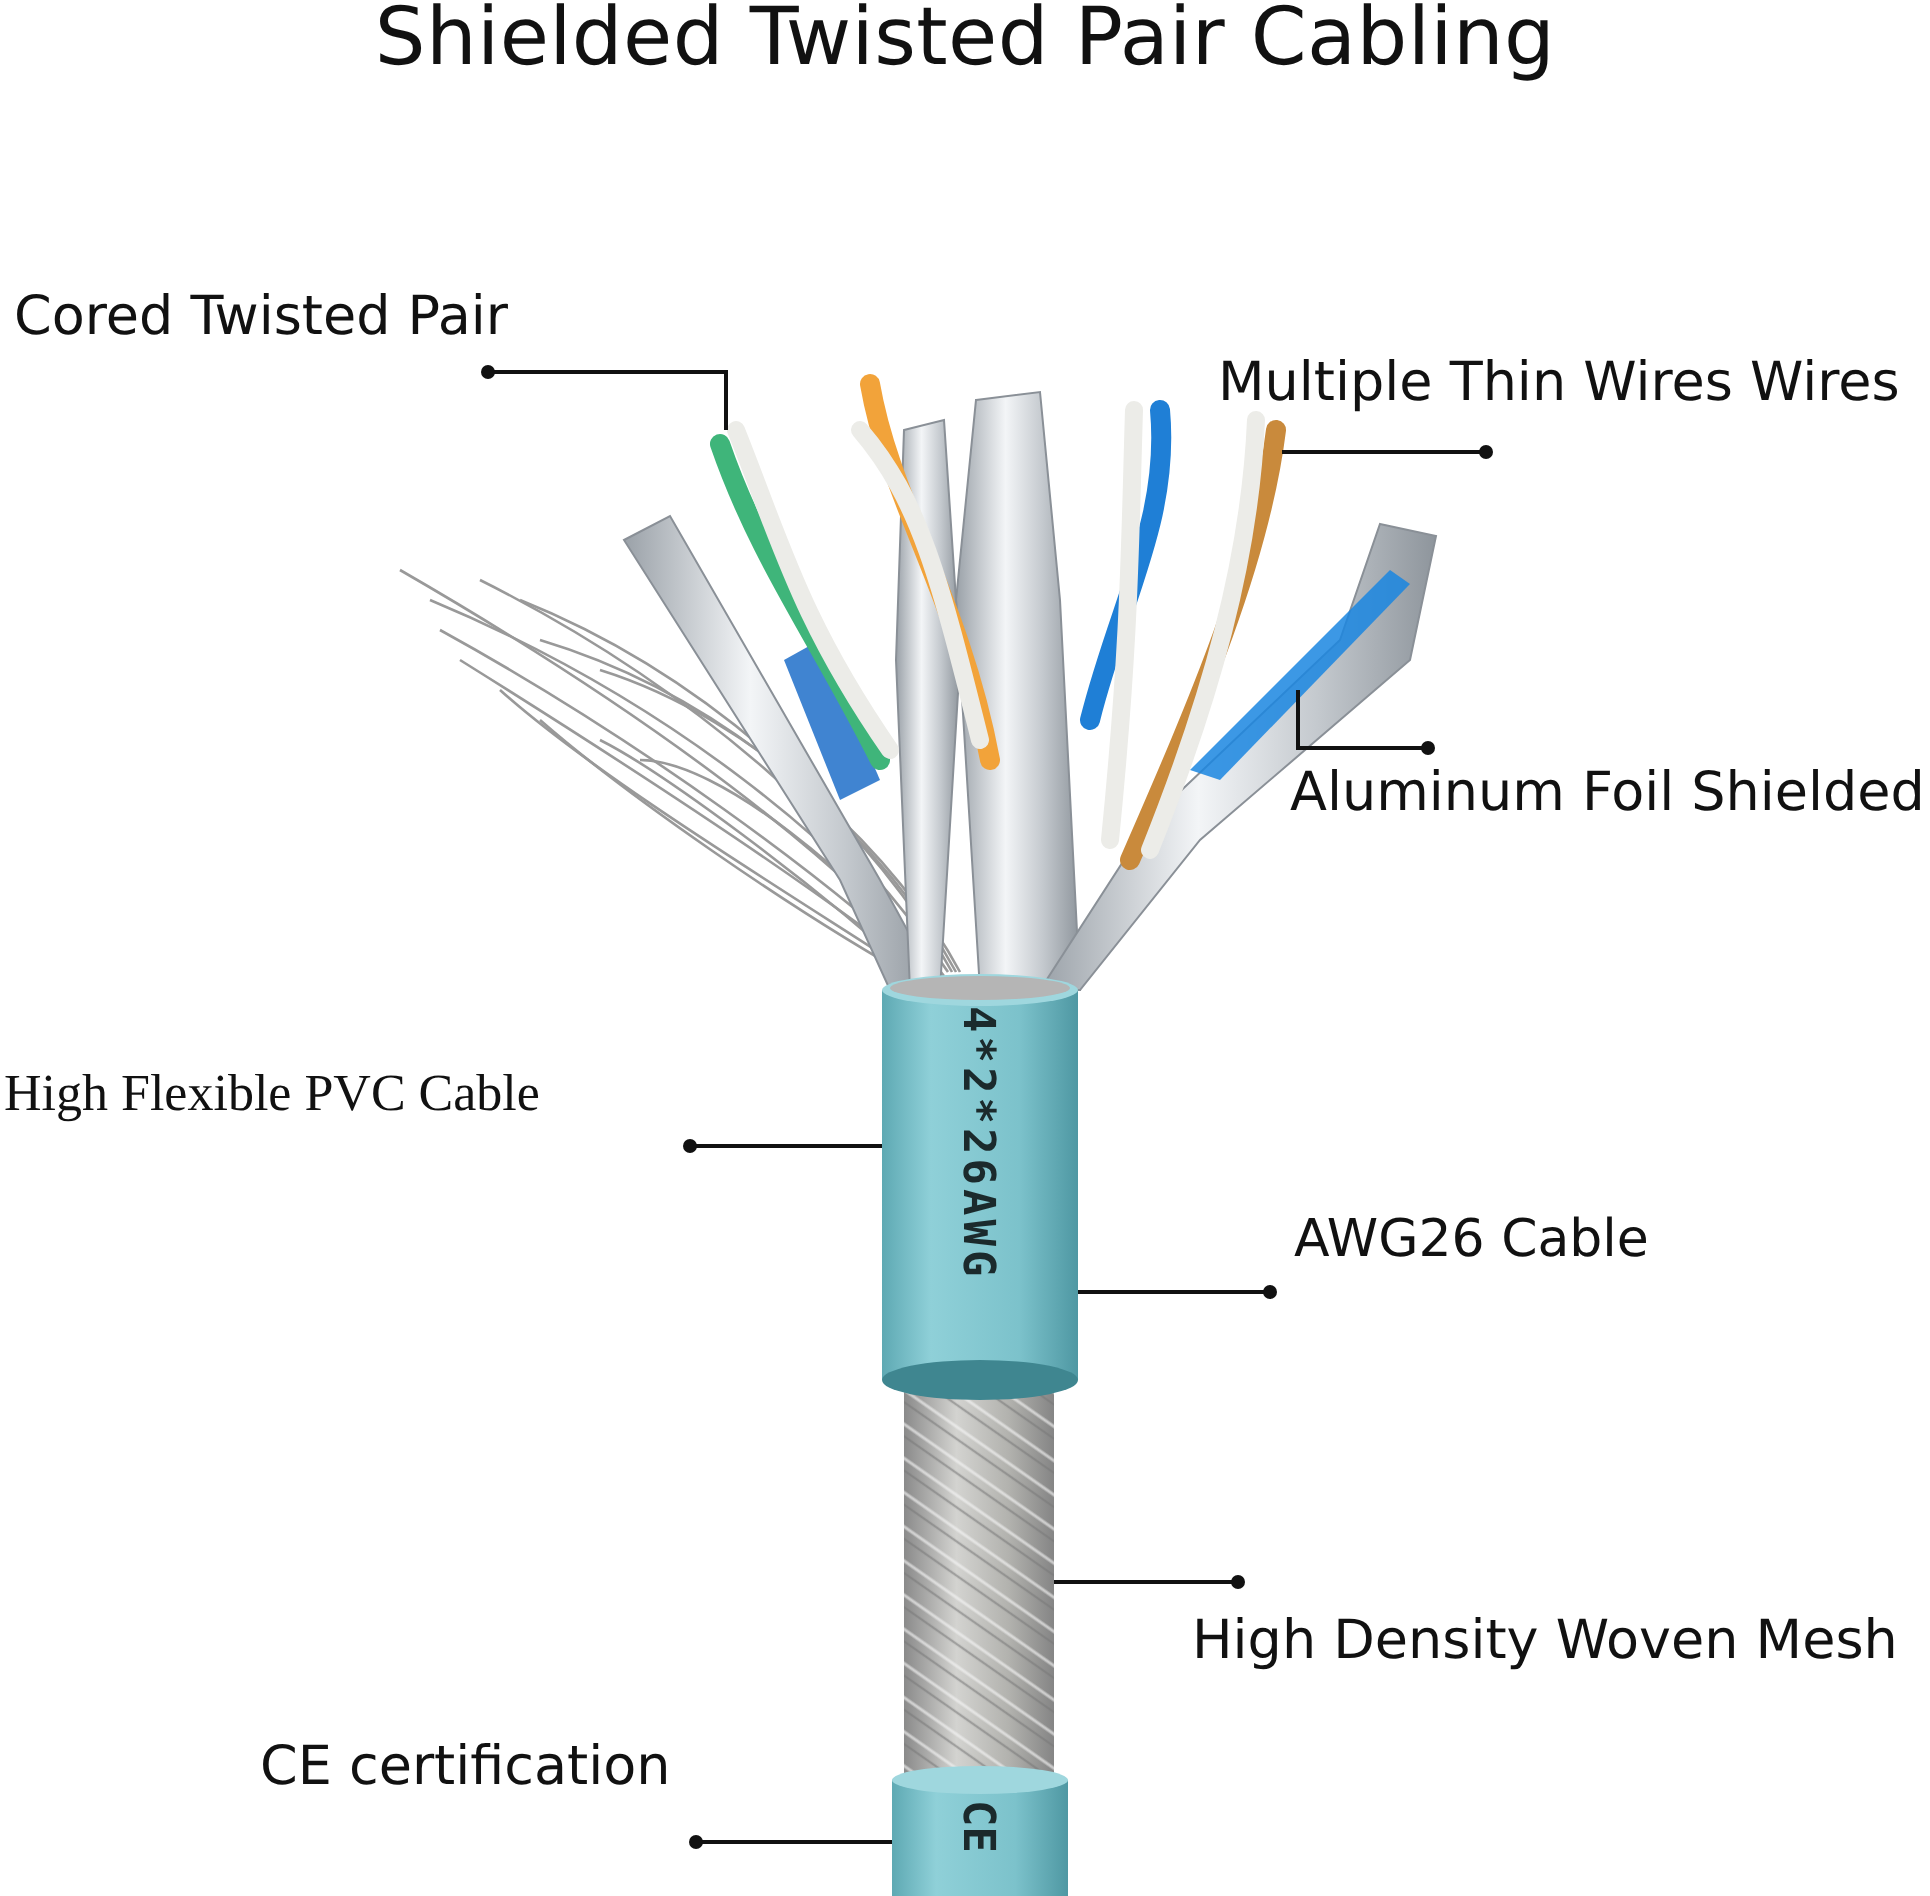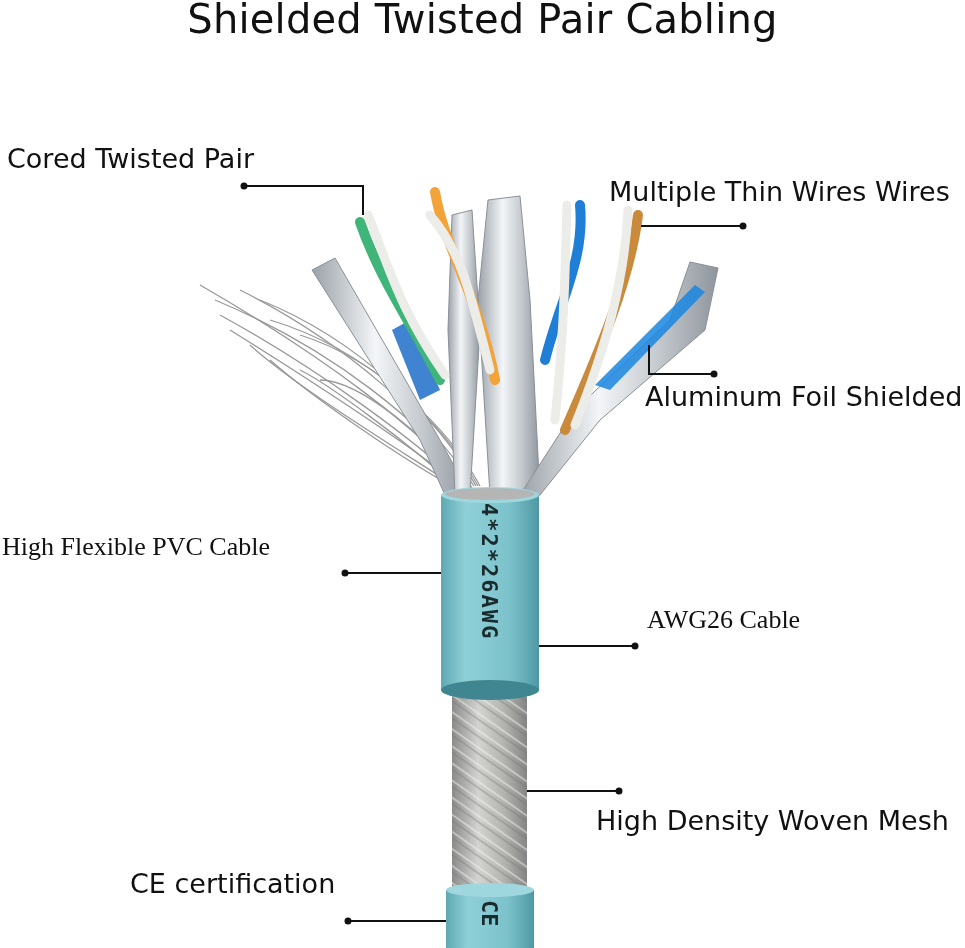--- a/index.html
+++ b/index.html
@@ -136,15 +136,15 @@
   <g>
     <line class="lead" x1="348" y1="921" x2="446" y2="921"></line>
     <circle class="dot" cx="348" cy="921" r="3.5"></circle>
   </g>
 </svg>
 
 <div class="label" style="left:7px; top:143px;">Cored Twisted Pair</div>
 <div class="label" style="left:609px; top:176px;">Multiple Thin Wires Wires</div>
 <div class="label" style="left:645px; top:381px;">Aluminum Foil Shielded</div>
 <div class="label big" style="left:2px; top:532px;font-family:Liberation Serif, serif;">High Flexible PVC Cable</div>
-<div class="label big" style="left:647px; top:605px;font-family:Liberation Serif, serif;">AWG26 Cable</div>
+<div class="label big" style="left:647px; top:605px;">AWG26 Cable</div>
 <div class="label" style="left:596px; top:805px;text-align:right;">High Density Woven Mesh</div>
 <div class="label" style="left:130px; top:868px;">CE certification</div>
 
 </body></html>

